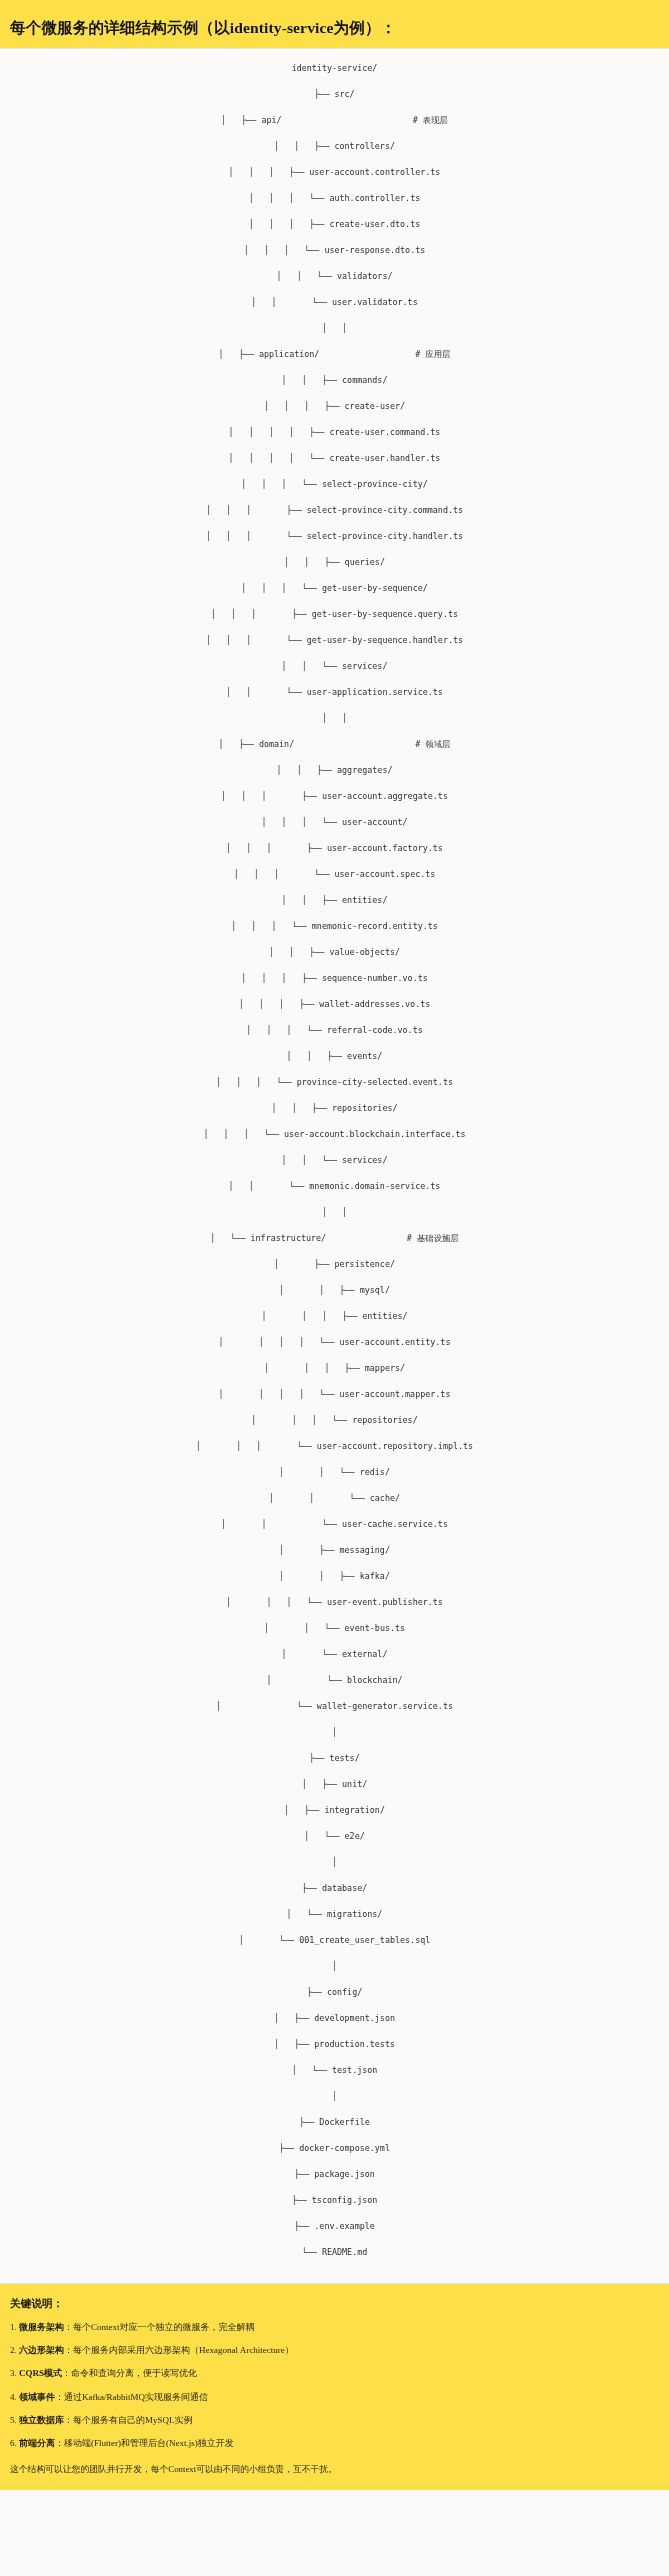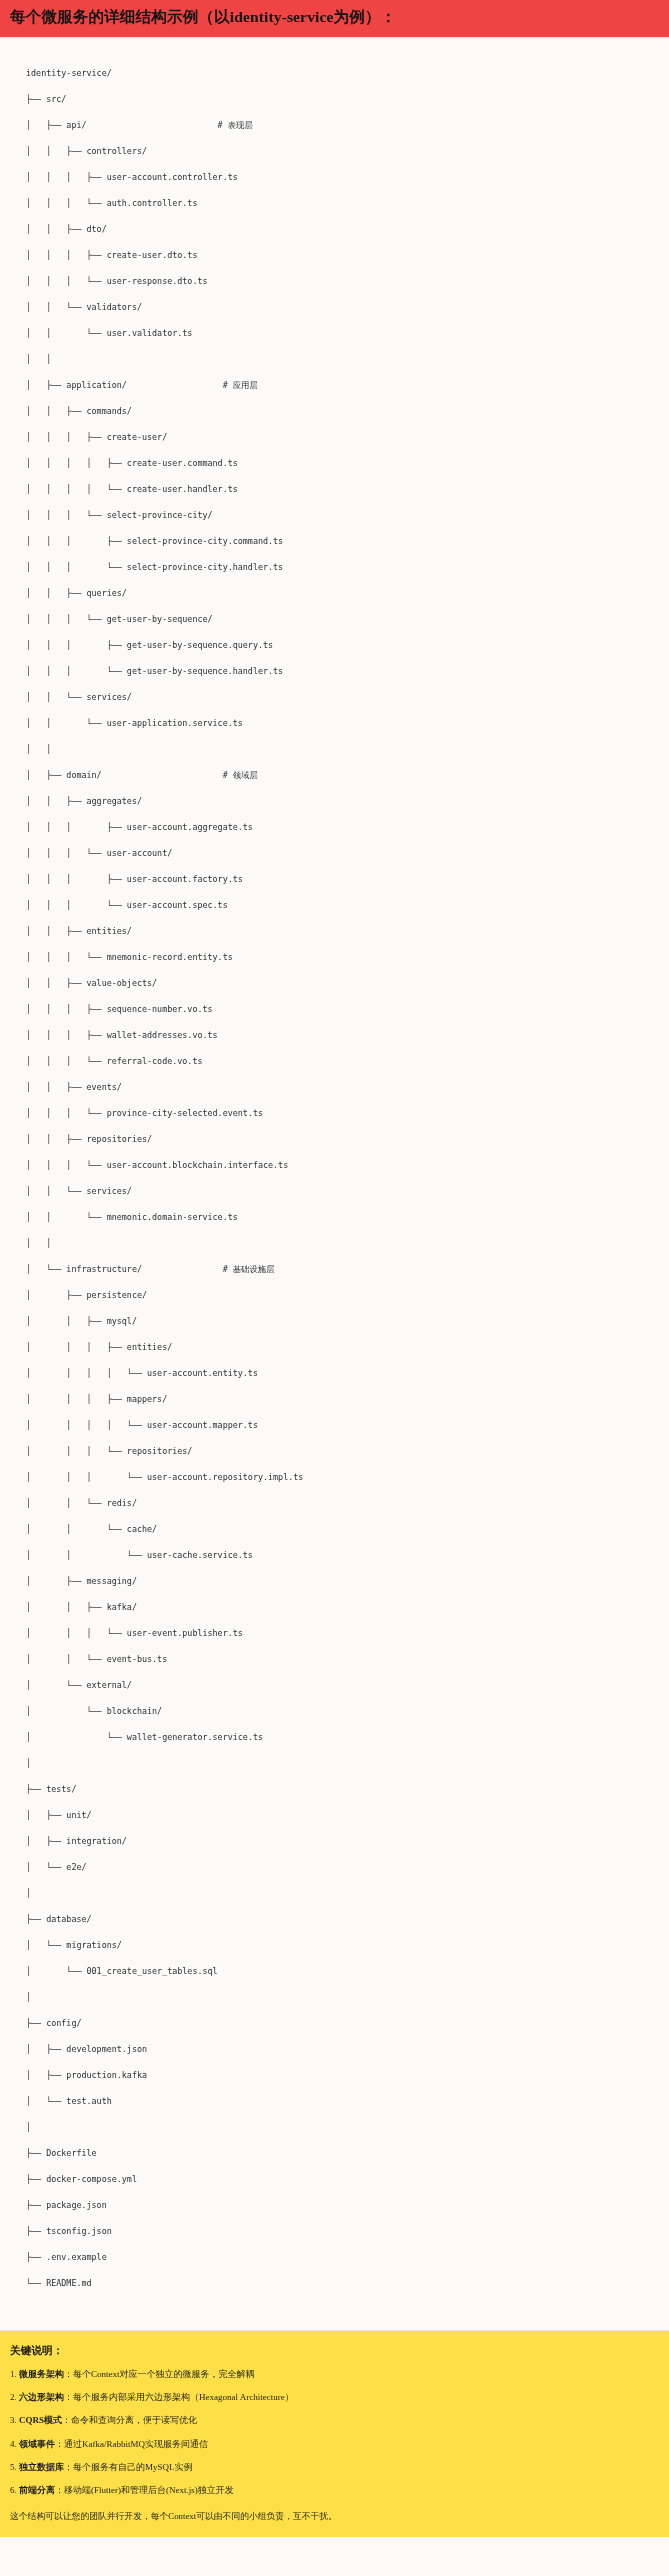--- a/index.html
+++ b/index.html
@@ -9,23 +9,23 @@
   }
   body {
     width: 669px;
     font-family: "Liberation Serif", "DejaVu Serif", serif;
     color: #1f1f1f;
     -webkit-font-smoothing: antialiased;
   }
 
   
   .page-header {
-    padding: 7px 10px 10px 10px;
+    padding: 18px 10px 10px 10px;
     border-bottom: 0.6px solid #e6e4e0;
-    background: #ef4444;
+    background: #fde047;
   }
   .page-title {
     font-size: 15.6px;
     font-weight: bold;
     line-height: 1.3;
     letter-spacing: 0.1px;
     color: #141414;
     margin: 0;
   }
 
@@ -34,21 +34,22 @@
     padding: 12.5px 10px 11.3px 10px;
     background: #fbfaf8;
     border-bottom: 0.6px solid #e6e4e0;
   }
   .tree {
     font-family: "DejaVu Sans Mono", "Liberation Mono", monospace;
     font-size: 8.4px;
     line-height: 13px;
     color: #2b2f33;
     white-space: pre;
-    margin: 16px;
+    margin: 0;
+    text-align: center;
   }
   .tree-line {
     white-space: pre;
     display: block;
     min-height: 13px;
   }
 
   
   .notes {
     padding: 12.5px 10px 13.8px 10px;
@@ -93,21 +94,20 @@
   <h1 class="page-title">每个微服务的详细结构示例（以identity-service为例）：</h1>
 </div>
 
 <div class="tree-block">
   <pre class="tree" id="tree-root"><span class="tree-line">identity-service/</span>
 <span class="tree-line">├── src/</span>
 <span class="tree-line">│   ├── api/                          # 表现层</span>
 <span class="tree-line">│   │   ├── controllers/</span>
 <span class="tree-line">│   │   │   ├── user-account.controller.ts</span>
 <span class="tree-line">│   │   │   └── auth.controller.ts</span>
-<span class="tree-line">│   │   ├── dto/</span>
 <span class="tree-line">│   │   │   ├── create-user.dto.ts</span>
 <span class="tree-line">│   │   │   └── user-response.dto.ts</span>
 <span class="tree-line">│   │   └── validators/</span>
 <span class="tree-line">│   │       └── user.validator.ts</span>
 <span class="tree-line">│   │</span>
 <span class="tree-line">│   ├── application/                   # 应用层</span>
 <span class="tree-line">│   │   ├── commands/</span>
 <span class="tree-line">│   │   │   ├── create-user/</span>
 <span class="tree-line">│   │   │   │   ├── create-user.command.ts</span>
 <span class="tree-line">│   │   │   │   └── create-user.handler.ts</span>
@@ -164,22 +164,22 @@
 <span class="tree-line">│   ├── unit/</span>
 <span class="tree-line">│   ├── integration/</span>
 <span class="tree-line">│   └── e2e/</span>
 <span class="tree-line">│</span>
 <span class="tree-line">├── database/</span>
 <span class="tree-line">│   └── migrations/</span>
 <span class="tree-line">│       └── 001_create_user_tables.sql</span>
 <span class="tree-line">│</span>
 <span class="tree-line">├── config/</span>
 <span class="tree-line">│   ├── development.json</span>
-<span class="tree-line">│   ├── production.kafka</span>
-<span class="tree-line">│   └── test.auth</span>
+<span class="tree-line">│   ├── production.tests</span>
+<span class="tree-line">│   └── test.json</span>
 <span class="tree-line">│</span>
 <span class="tree-line">├── Dockerfile</span>
 <span class="tree-line">├── docker-compose.yml</span>
 <span class="tree-line">├── package.json</span>
 <span class="tree-line">├── tsconfig.json</span>
 <span class="tree-line">├── .env.example</span>
 <span class="tree-line">└── README.md</span>
 </pre>
 </div>
 

